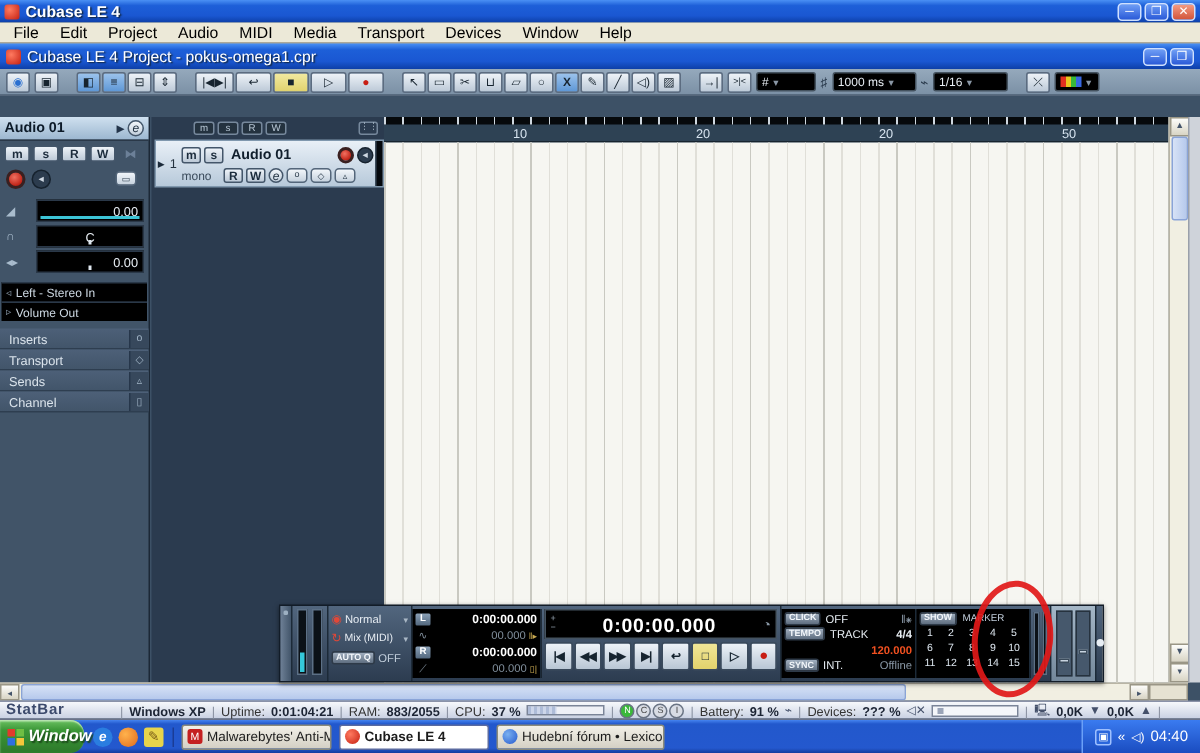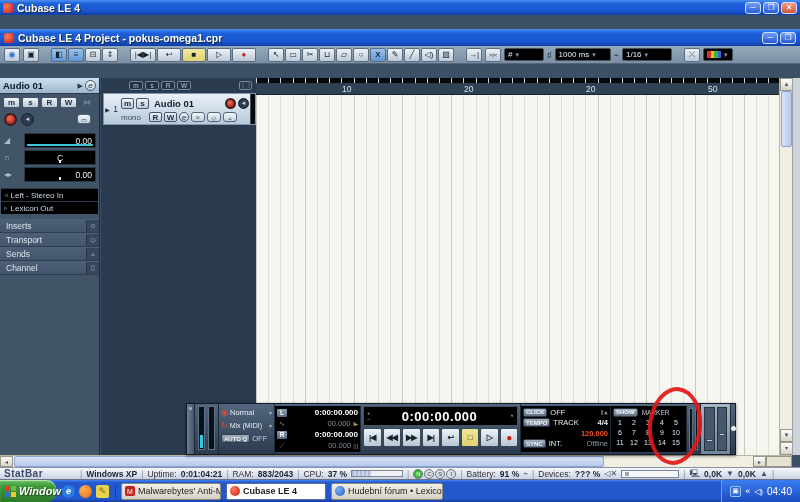--- a/index.html
+++ b/index.html
@@ -14,21 +14,21 @@
   .winbtns{margin-left:auto;display:flex;gap:2px}
   .wbtn{width:16px;height:12px;border:1px solid #cfe0ff;border-radius:3px;background:linear-gradient(#6f9ef5,#2a5ad8);color:#fff;font-size:8px;line-height:10px;text-align:center}
   .wbtn.close{background:linear-gradient(#f49c84,#d2543a)}
 
   
   .menubar{left:0;top:15px;width:800px;height:14px;background:#ece9d8;border-bottom:1px solid #aca899;display:flex;align-items:center;padding-left:2px}
   .menubar span{font-size:10.5px;color:#000;padding:0 7px}
 
   
   .ptitle{left:0;top:29px;width:800px;height:17px;background:linear-gradient(180deg,#4a90f4 0%,#1d5fd8 25%,#1a57d2 70%,#0d3fa8 100%);display:flex;align-items:center;padding:0 4px;color:#fff}
-  .ptitle .ttl{font-size:10.5px;font-weight:bold;margin-left:4px;text-shadow:1px 1px 1px #123}
+  .ptitle .ttl{font-size:10.5px;font-weight:normal;margin-left:4px;text-shadow:1px 1px 1px #123}
 
   
   .toolbar{left:0;top:46px;width:800px;height:18px;background:linear-gradient(#95a9bc,#7b90a5);border-bottom:1px solid #55667a;display:flex;align-items:center;gap:3px;padding:0 4px}
   .tbtn{height:14px;min-width:16px;background:linear-gradient(#eef3f8,#bcc9d7);border:1px solid #5c6c80;border-radius:2px;color:#17242f;font-size:8px;display:flex;align-items:center;justify-content:center;padding:0 2px}
   .tbtn.on{background:linear-gradient(#9cc3ec,#5e97d6)}
   .tbtn.stop{background:linear-gradient(#f2e9a0,#e0d26e)}
   .tgroup{display:flex;gap:1px}
   .blackdd{height:13px;background:#000;border:1px solid #44525f;border-radius:2px;color:#e8eef4;font-size:8px;display:flex;align-items:center;gap:3px;padding:0 3px}
   .blackdd .car{color:#8a97a5;font-size:7px}
   .sep8{width:6px}
@@ -187,20 +187,32 @@
   <div class="abs titlebar">
     <span class="appicon"></span>
     <span class="ttl">Cubase LE 4</span>
     <span class="winbtns">
       <span class="wbtn">─</span>
       <span class="wbtn">❐</span>
       <span class="wbtn close">✕</span>
     </span>
   </div>
 
+  <div class="abs menubar">
+      <span>File</span>
+      <span>Edit</span>
+      <span>Project</span>
+      <span>Audio</span>
+      <span>MIDI</span>
+      <span>Media</span>
+      <span>Transport</span>
+      <span>Devices</span>
+      <span>Window</span>
+      <span>Help</span>
+    </div>
 
   <div class="abs ptitle">
     <span class="appicon"></span>
     <span class="ttl">Cubase LE 4 Project - pokus-omega1.cpr</span>
     <span class="winbtns">
       <span class="wbtn">─</span>
       <span class="wbtn">❐</span>
     </span>
   </div>
 
@@ -351,21 +363,21 @@
           <i class="tick"></i>
         </span>
     </div>
     <div style="height:5px"></div>
     <div class="iorow">
         <span style="color:#8a9aaa;font-size:7px">◃</span>
         <span>Left - Stereo In</span>
       </div>
     <div class="iorow">
         <span style="color:#8a9aaa;font-size:7px">▹</span>
-        <span>Lexicon Out</span>
+        <span>Volume Out</span>
       </div>
     <div style="height:5px"></div>
     <div class="secrow">
         <span>Inserts</span>
         <span class="sicon">o</span>
       </div>
     <div class="secrow">
         <span>Transport</span>
         <span class="sicon">◇</span>
       </div>
@@ -572,21 +584,21 @@
 
   <div class="abs statbar">
     <span class="sb-logo">StatBar</span>
     <span class="sb-sep">|</span>
     <span class="sb-val">Windows XP</span>
     <span class="sb-sep">|</span>
     <span class="sb-lab">Uptime:</span>
     <span class="sb-val">0:01:04:21</span>
     <span class="sb-sep">|</span>
     <span class="sb-lab">RAM:</span>
-    <span class="sb-val">883/2043</span>
+    <span class="sb-val">883/2055</span>
     <span class="sb-sep">|</span>
     <span class="sb-lab">CPU:</span>
     <span class="sb-val">37 %</span>
     <span class="cpubar">
         <i></i>
       </span>
     <span class="sb-sep">|</span>
     <span class="leds">
         <span>N</span>
         <span>C</span>

